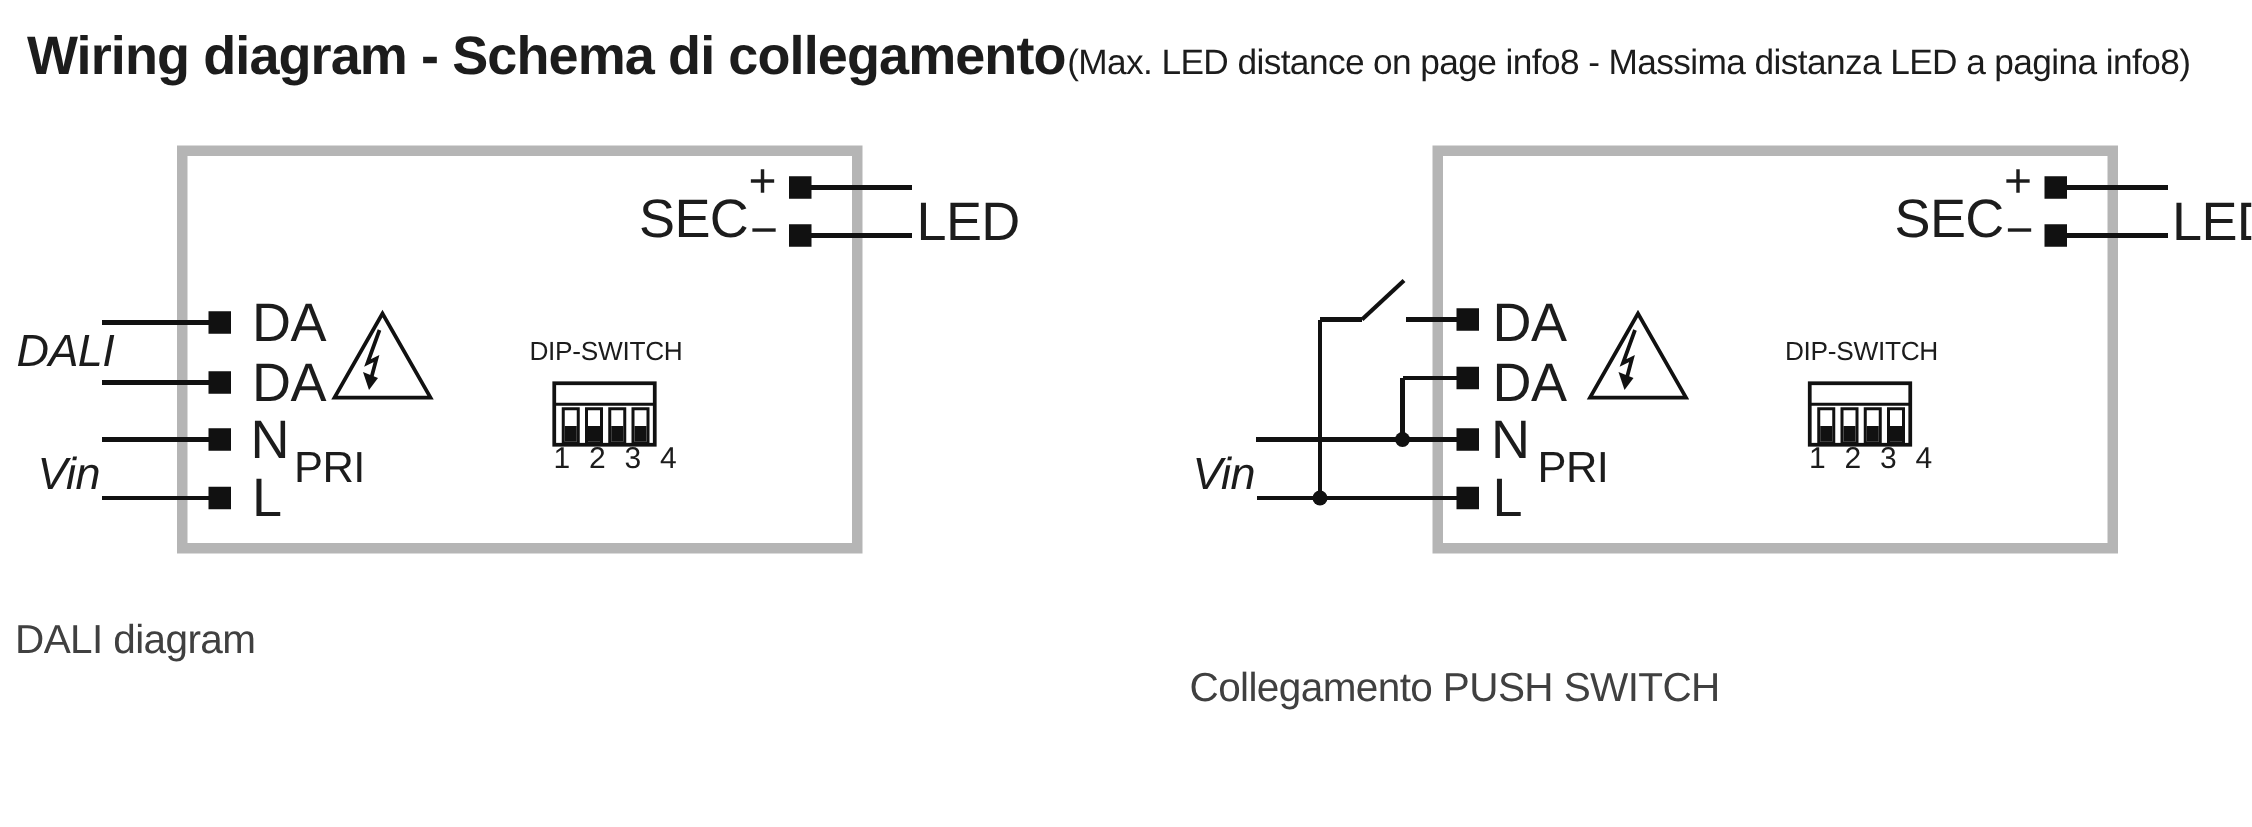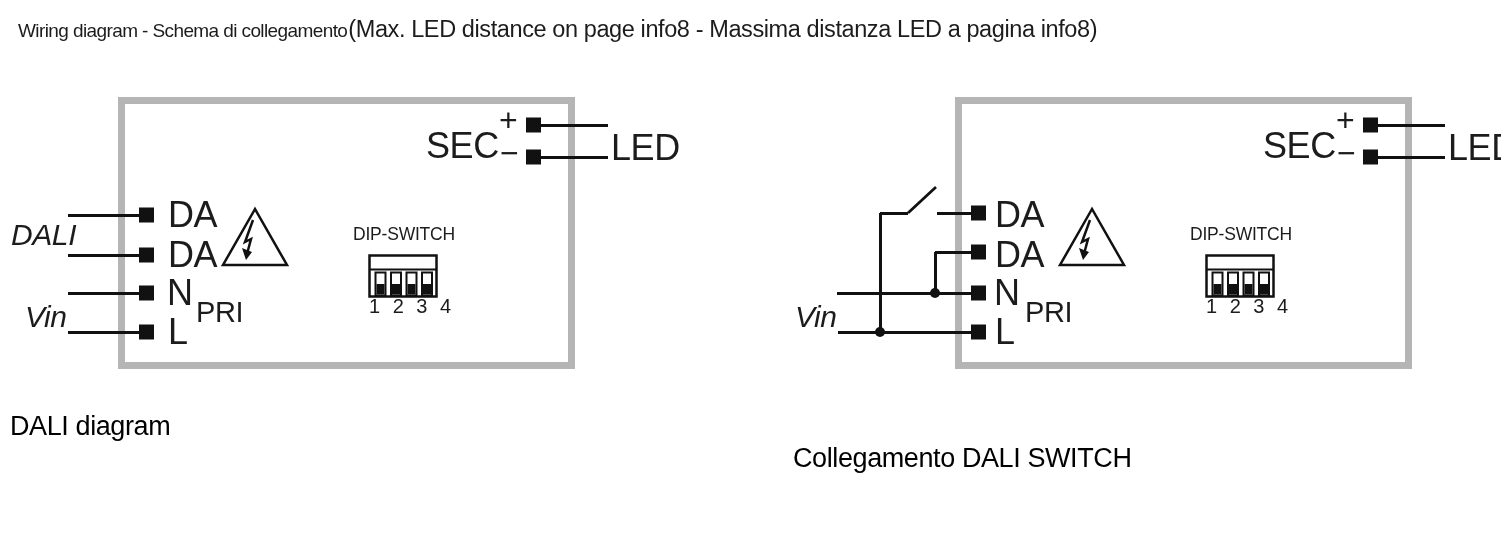--- a/index.html
+++ b/index.html
@@ -13,22 +13,22 @@
     overflow: hidden;
   }
   .page-title {
     position: absolute;
     left: 18px;
     top: 17px;
     white-space: nowrap;
     line-height: 1.1;
   }
   .page-title .t-bold {
-    font-weight: normal;
-    font-size: 19px;
+    font-weight: bold;
+    font-size: 36px;
     letter-spacing: -0.6px;
   }
   .page-title .t-note {
     font-weight: normal;
     font-size: 23.5px;
     letter-spacing: -0.4px;
     margin-left: 1px;
   }
   .diagram {
     position: absolute;
@@ -48,21 +48,21 @@
   .fs29 { font-size: 29px; }
   .sign { font-size: 32px; font-weight: normal; }
   .dip-label { font-size: 17.5px; text-align: right; letter-spacing: -0.2px; }
   .dip-numbers { font-size: 20px; text-align: right; letter-spacing: 3.5px; }
   .caption {
     position: absolute;
     font-size: 27px;
     letter-spacing: -0.4px;
     line-height: 1;
     white-space: nowrap;
-    color: #000000;
+    color: #404040;
   }
 </style>
 </head>
 <body>
 
 <div class="stage">
 
   <div class="page-title">
     <span class="t-bold">Wiring diagram - Schema di collegamento</span><span class="t-note">(Max. LED distance on page info8 - Massima distanza LED a pagina info8)</span>
   </div>
@@ -202,15 +202,15 @@
     <div class="lbl fs29" style="left:245px; top:213px;">PRI</div>
     <div class="lbl fs28" style="left:483px; top:43px;">SEC</div>
     <div class="lbl sign" style="left:556px; top:19px;">+</div>
     <div class="lbl sign" style="left:557px; top:52px;">−</div>
     <div class="lbl fs28" style="left:668px; top:45px;">LED</div>
     <div class="lbl dip-label" style="left:408px; top:141px; width:104px;">DIP-SWITCH</div>
     <div class="lbl dip-numbers" style="left:426px; top:211px; width:68px;">1 2 3 4</div>
   </div>
 
   <div class="caption" style="left:10px; top:413px;">DALI diagram</div>
-  <div class="caption" style="left:793px; top:445px;">Collegamento DALI SWITCH</div>
+  <div class="caption" style="left:793px; top:445px;">Collegamento PUSH SWITCH</div>
 
 </div>
 
 </body></html>

